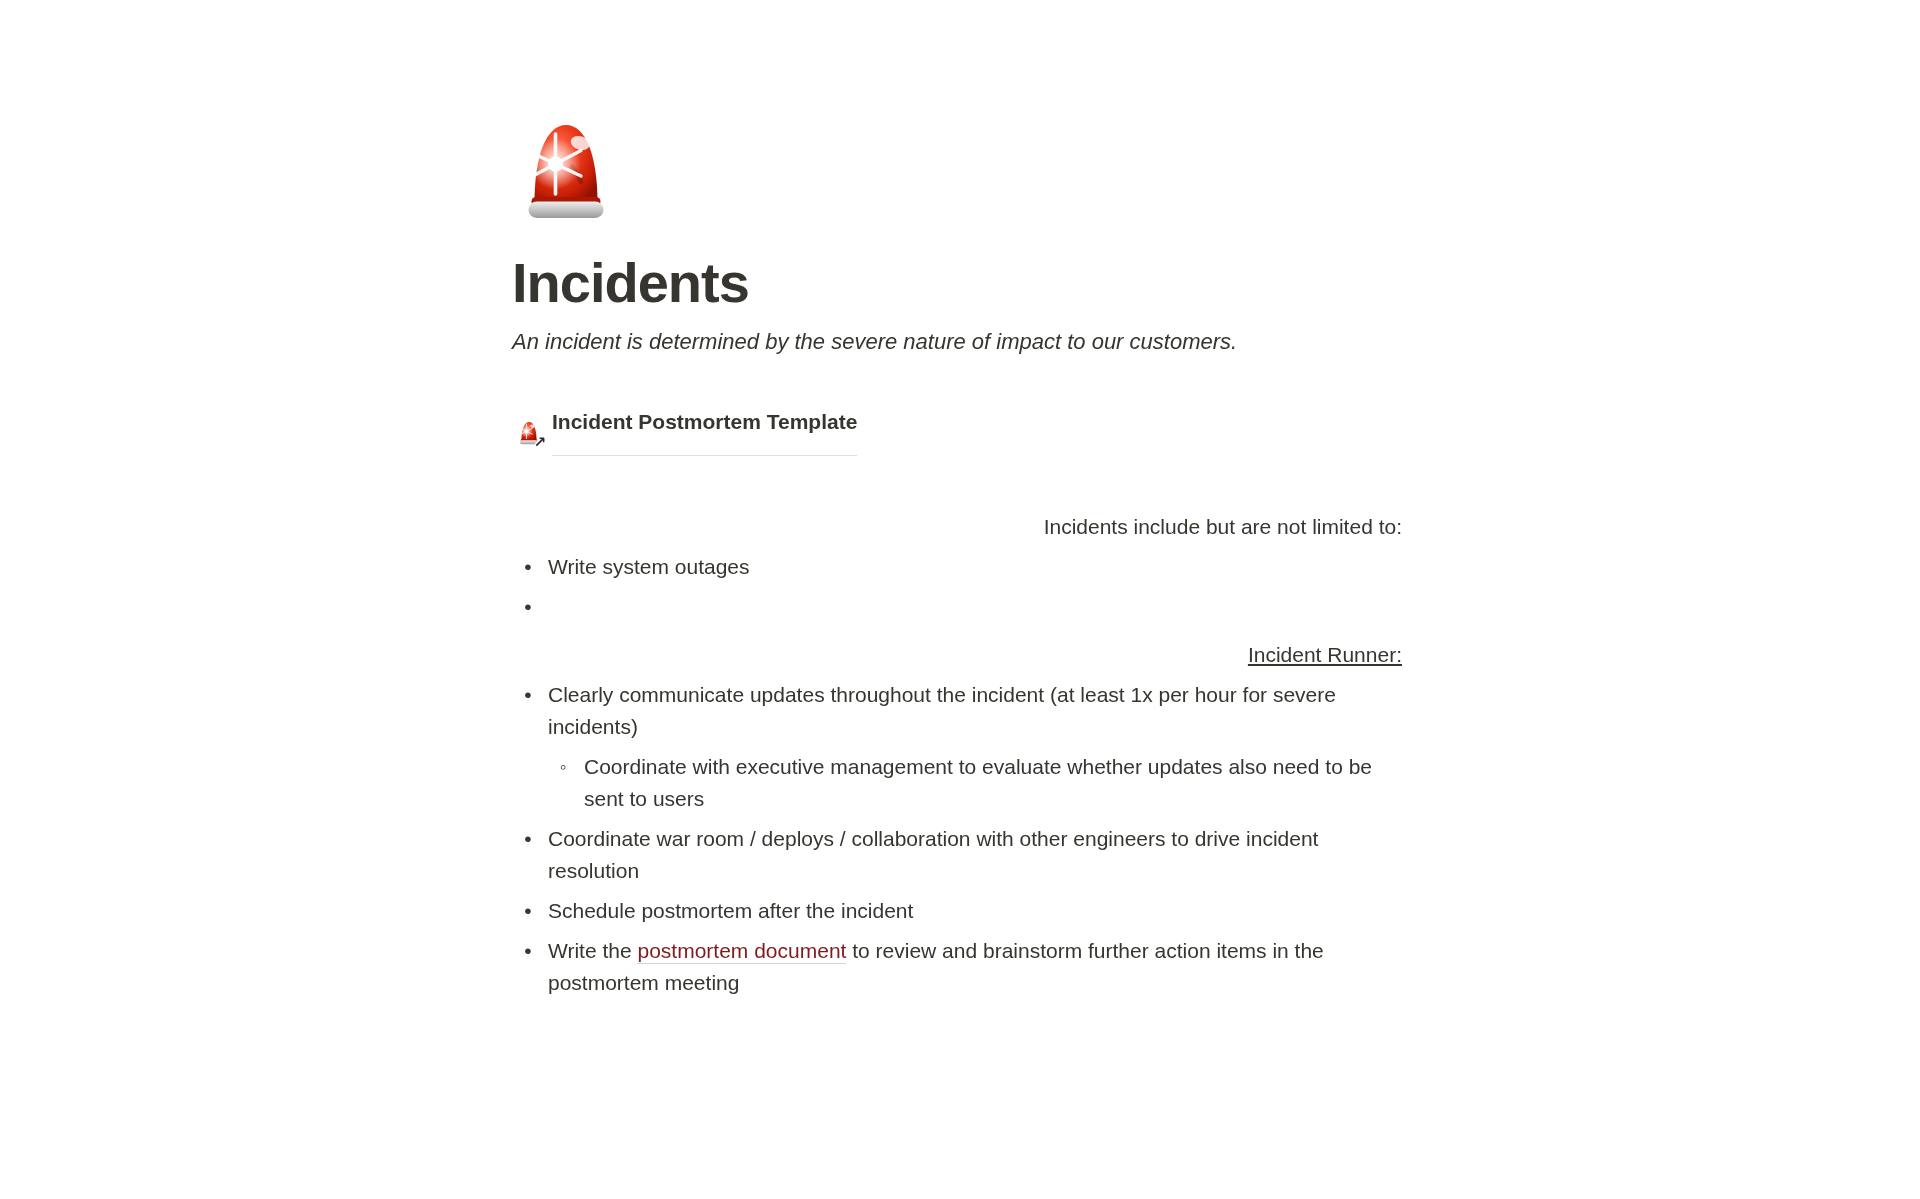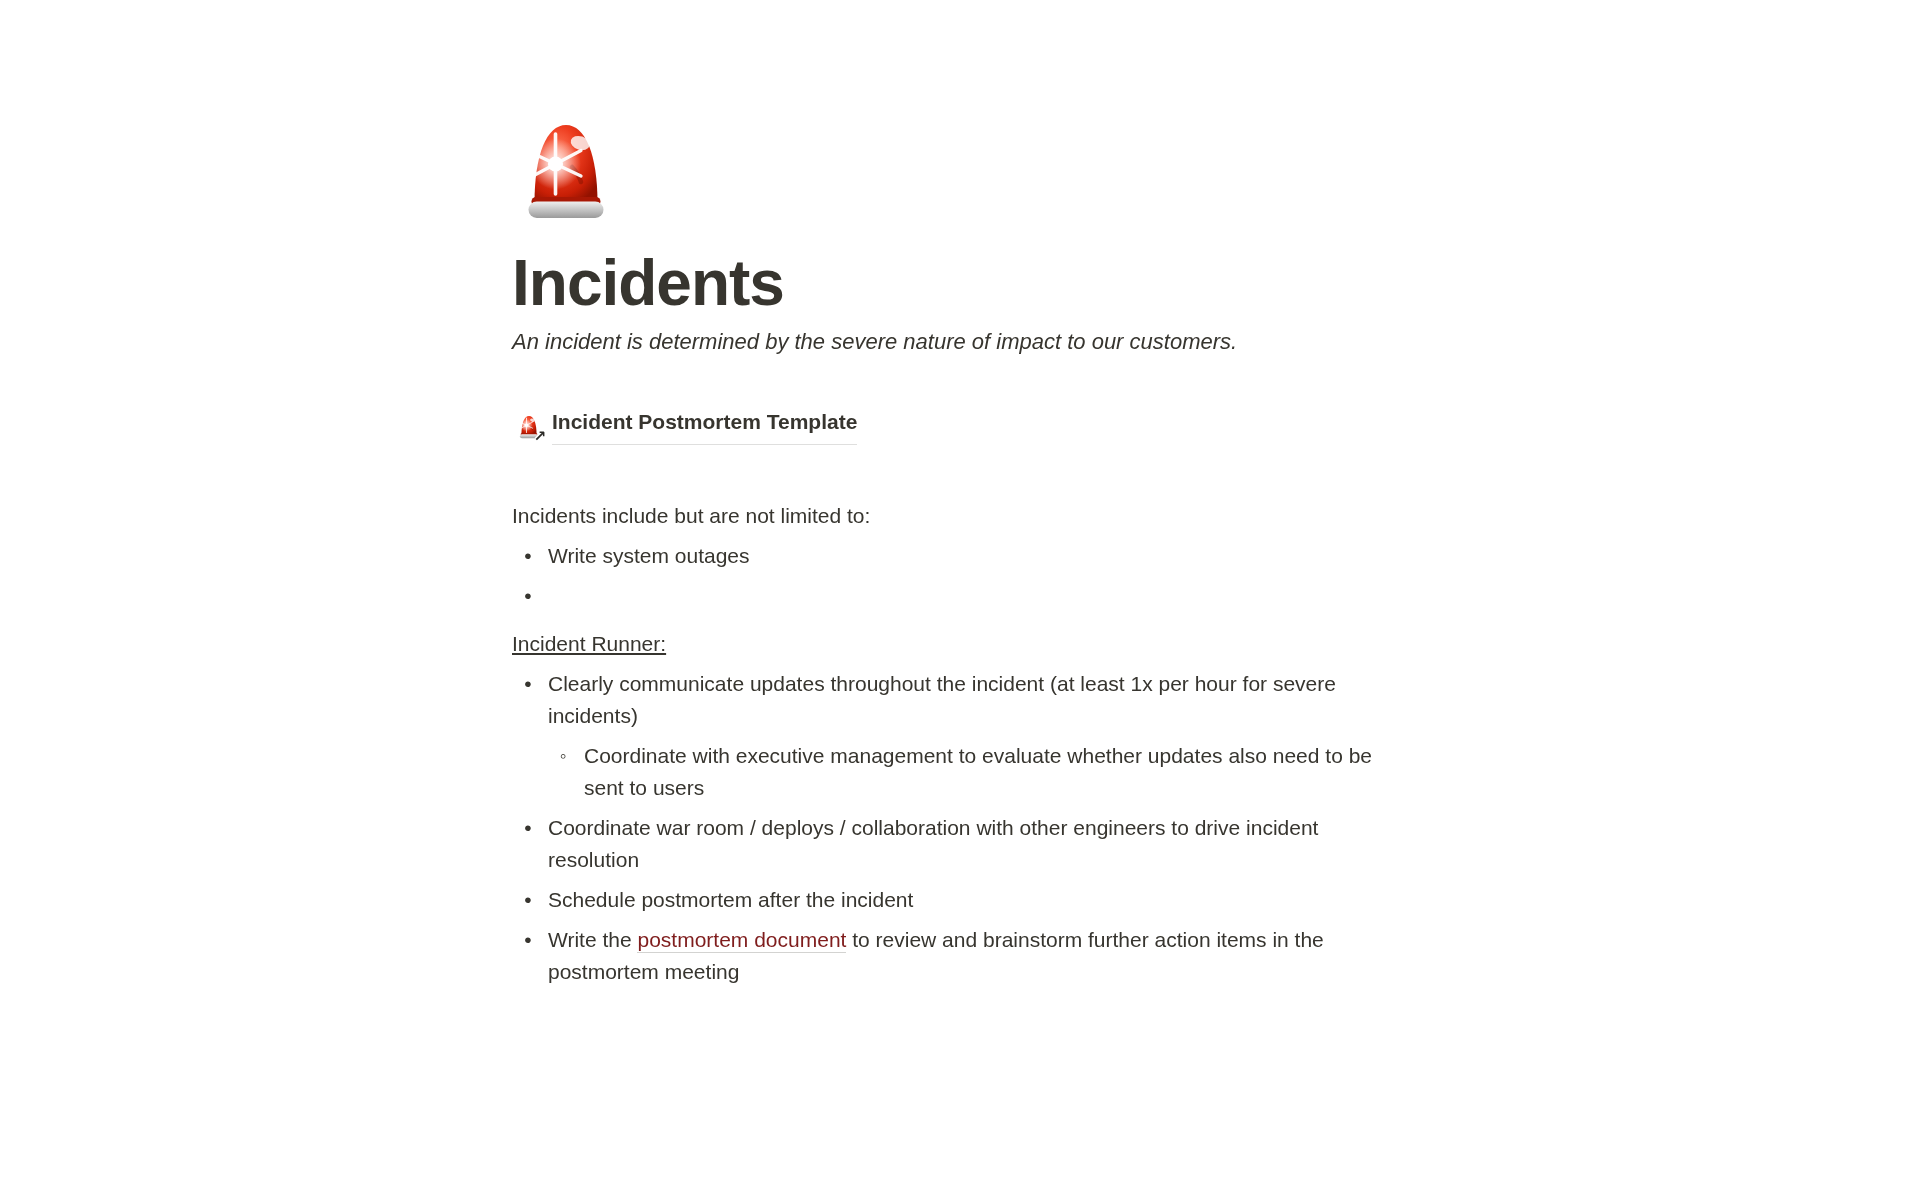--- a/index.html
+++ b/index.html
@@ -20,21 +20,21 @@
   .page-icon {
     height: 108px;
     width: 108px;
     margin-left: 2px;
     position: relative;
   }
   .page-icon svg { display: block; }
   h1.title {
     margin: 32px 0 0 0;
     padding-left: 2px;
-    font-size: 64px;
+    font-size: 56px;
     line-height: 60px;
     font-weight: bold;
     letter-spacing: -1px;
     color: #37352F;
   }
   .subtitle {
     margin: 14px 0 0 0;
     padding-left: 2px;
     font-style: italic;
     font-size: 22px;
@@ -64,28 +64,29 @@
     color: #2b2a27;
     text-shadow: -1px -1px 0 #fff, 1px -1px 0 #fff, -1px 1px 0 #fff, 1px 1px 0 #fff;
     line-height: 1;
   }
   .page-link .link-text {
     font-size: 21px;
     line-height: 30px;
     font-weight: bold;
     color: #37352F;
     border-bottom: 1.5px solid rgba(55,53,47,0.16);
-    padding-bottom: 7px;
+    padding-bottom: 18px;
   }
   .para {
-    margin: 0;
+    margin: 8px;
     padding-left: 2px;
     font-size: 21px;
     line-height: 32px;
     color: #37352F;
+    text-align: right;
   }
   .gap-xl { margin-top: 55px; }
   .gap-lg { margin-top: 56px; text-decoration: underline; }
   .gap-md { margin-top: 42px; }
   .gap-sm { margin-top: 6px; }
   ul.blist {
     list-style: none;
     margin: 0;
     padding: 0;
   }

